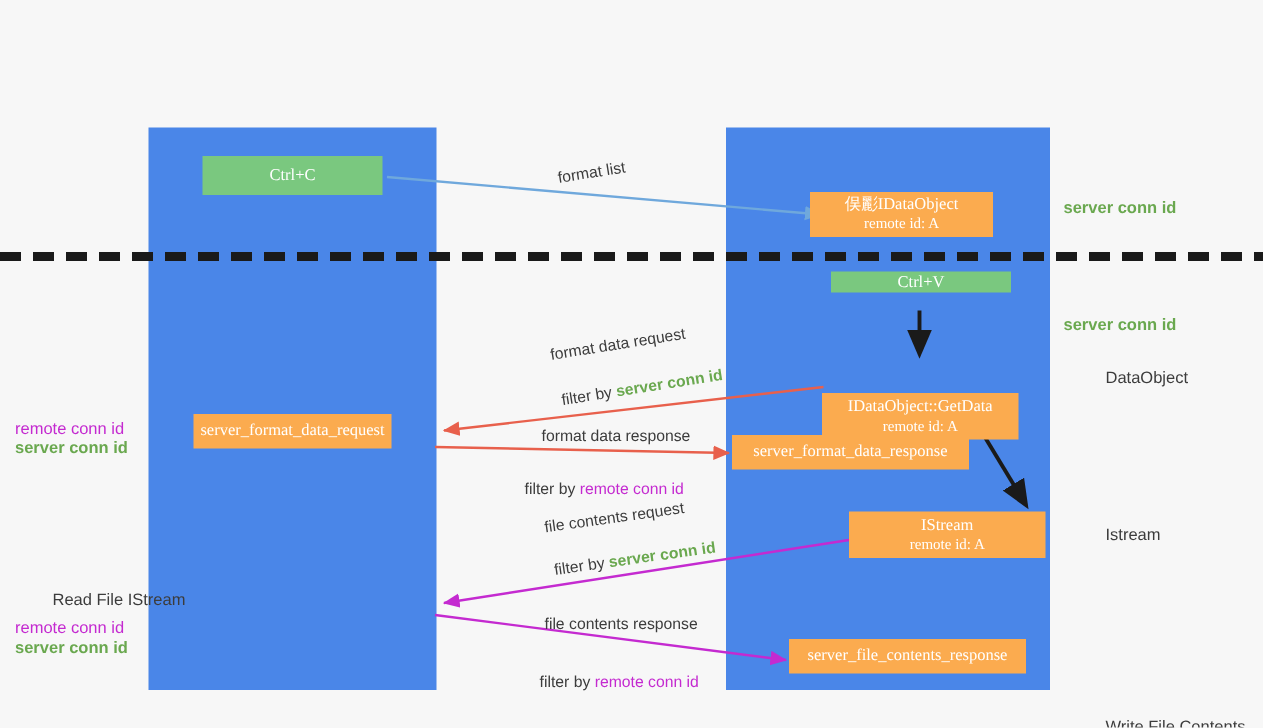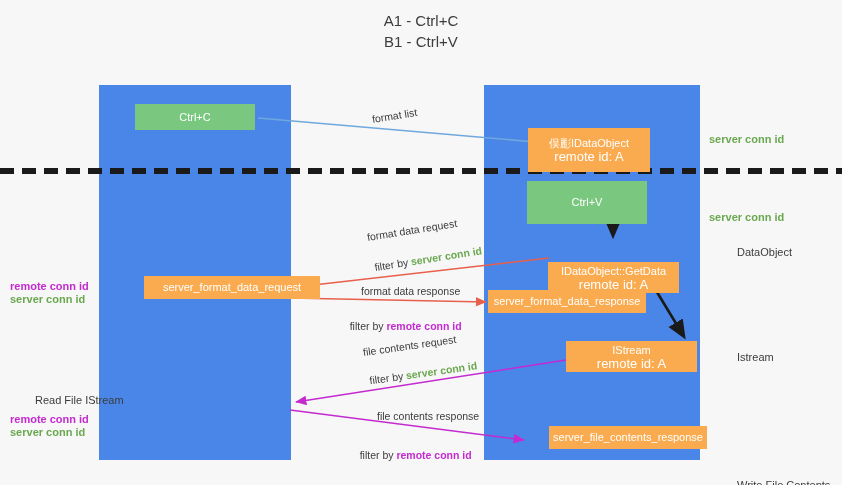--- a/index.html
+++ b/index.html
@@ -26,57 +26,55 @@
   }
 
   
   .lane{position:absolute;background:#4a86e8;}
 
   
   .box{
     position:absolute;display:flex;flex-direction:column;
     align-items:center;justify-content:center;
     color:#ffffff;font-size:11px;line-height:13px;
-    text-align:center;white-space:pre;
+    text-align:center;white-space:pre;font-family:Liberation Serif, serif;
   }
   .box.green{background:#7ac87f;}
   .box.orange{background:#fbab4f;}
-  .box .l2{font-size:13px;}
+  .box .l2{font-size:10px;}
 
   
   .dashline{
     position:absolute;left:0;top:168px;width:842px;height:6px;
     background:repeating-linear-gradient(to right,#1a1a1a 0px,#1a1a1a 14px,rgba(0,0,0,0) 14px,rgba(0,0,0,0) 22px);
   }
 
   
   .side{
     position:absolute;font-size:11px;line-height:14px;white-space:pre;
   }
   .side.dark{color:#3c3c3c;padding-left:28px;}
   .green-t{color:#6aa84f;font-weight:bold;}
-  .magenta-t{color:#c42ad0;font-weight:bold;}
+  .magenta-t{color:#c42ad0;font-weight:normal;}
 
   
   .ann{
     position:absolute;font-size:10.5px;line-height:14px;color:#3c3c3c;
     white-space:pre;
   }
   .ann.rot-up{transform:rotate(-9deg);transform-origin:left center;}
   .ann.rot-up2{transform:rotate(-8deg);transform-origin:left center;}
 
   svg.arrows{position:absolute;left:0;top:0;width:842px;height:485px;overflow:visible;}
 </style>
 </head>
 <body>
 
 <div id="stage">
 
-  <div class="title">A1 - Ctrl+C
-B1 - Ctrl+V</div>
 
   <div class="col-head" style="left:135px;top:58px;width:120px;">
     <div>A1</div>
     <div>remote</div>
   </div>
   <div class="col-head" style="left:548px;top:58px;width:120px;">
     <div>B1</div>
     <div>connection</div>
   </div>
 
@@ -113,70 +111,70 @@
 
     <line x1="290" y1="410" x2="524" y2="440" stroke="#c42ad0" stroke-width="1.6" marker-end="url(#ah-mag)"></line>
   </svg>
 
   <div class="dashline"></div>
 
   <div class="box green" style="left:135px;top:104px;width:120px;height:26px;">
     <div>Ctrl+C</div>
   </div>
 
-  <div class="box orange" style="left:528px;top:128px;width:122px;height:44px;">
+  <div class="box orange" style="left:540px;top:128px;width:122px;height:30px;">
     <div>俣彲IDataObject</div>
     <div class="l2">remote id: A</div>
   </div>
 
-  <div class="box green" style="left:527px;top:181px;width:120px;height:43px;">
+  <div class="box green" style="left:554px;top:181px;width:120px;height:14px;">
     <div>Ctrl+V</div>
   </div>
 
   <div class="box orange" style="left:548px;top:238px;width:131px;height:31px;margin-top:24px;">
     <div>IDataObject::GetData</div>
     <div class="l2">remote id: A</div>
   </div>
 
   <div class="box orange" style="left:566px;top:341px;width:131px;height:31px;">
     <div>IStream</div>
     <div class="l2">remote id: A</div>
   </div>
 
-  <div class="box orange" style="left:129px;top:276px;width:176px;height:23px;margin-left:15px;">
+  <div class="box orange" style="left:129px;top:276px;width:132px;height:23px;">
     <div>server_format_data_request</div>
   </div>
 
   <div class="box orange" style="left:488px;top:290px;width:158px;height:23px;align-items:center;">
     <div>server_format_data_response</div>
   </div>
 
 
-  <div class="box orange" style="left:526px;top:426px;width:158px;height:23px;margin-left:23px;">
+  <div class="box orange" style="left:526px;top:426px;width:158px;height:23px;">
     <div>server_file_contents_response</div>
   </div>
 
   <div class="ann rot-up" style="left:372px;top:112px;">format list</div>
 
   <div class="ann rot-up" style="left:367px;top:230px;">format data request</div>
   <div class="ann rot-up" style="left:363px;top:248px;">
     <span>filter by </span><span class="green-t">server conn id</span>
   </div>
 
   <div class="ann" style="left:361px;top:284px;">format data response</div>
   <div class="ann" style="left:338px;top:305px;">
     <span>filter by </span><span class="magenta-t">remote conn id</span>
   </div>
 
   <div class="ann rot-up2" style="left:363px;top:345px;">file contents request</div>
   <div class="ann rot-up2" style="left:358px;top:361px;">
     <span>filter by </span><span class="green-t">server conn id</span>
   </div>
 
-  <div class="ann" style="left:377px;top:409px;">file contents response</div>
+  <div class="ann" style="left:363px;top:409px;">file contents response</div>
   <div class="ann" style="left:348px;top:434px;">
     <span>filter by </span><span class="magenta-t">remote conn id</span>
   </div>
 
   <div class="side green-t" style="left:709px;top:132px;">server conn id</div>
   <div class="side green-t" style="left:709px;top:210px;">server conn id</div>
   <div class="side dark" style="left:709px;top:245px;">DataObject</div>
   <div class="side dark" style="left:709px;top:350px;">Istream</div>
   <div class="side dark" style="left:709px;top:431px;margin-top:47px;">Write File Contents</div>
 

